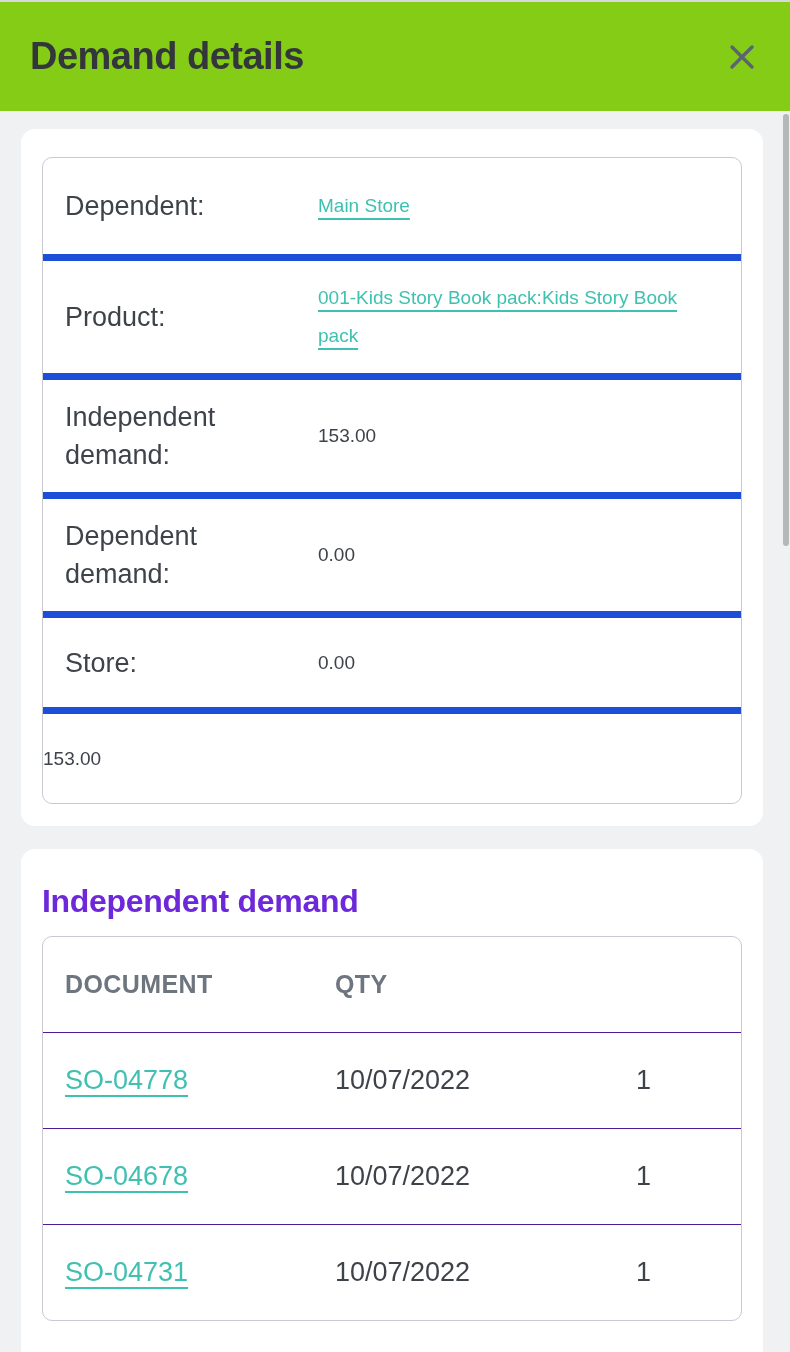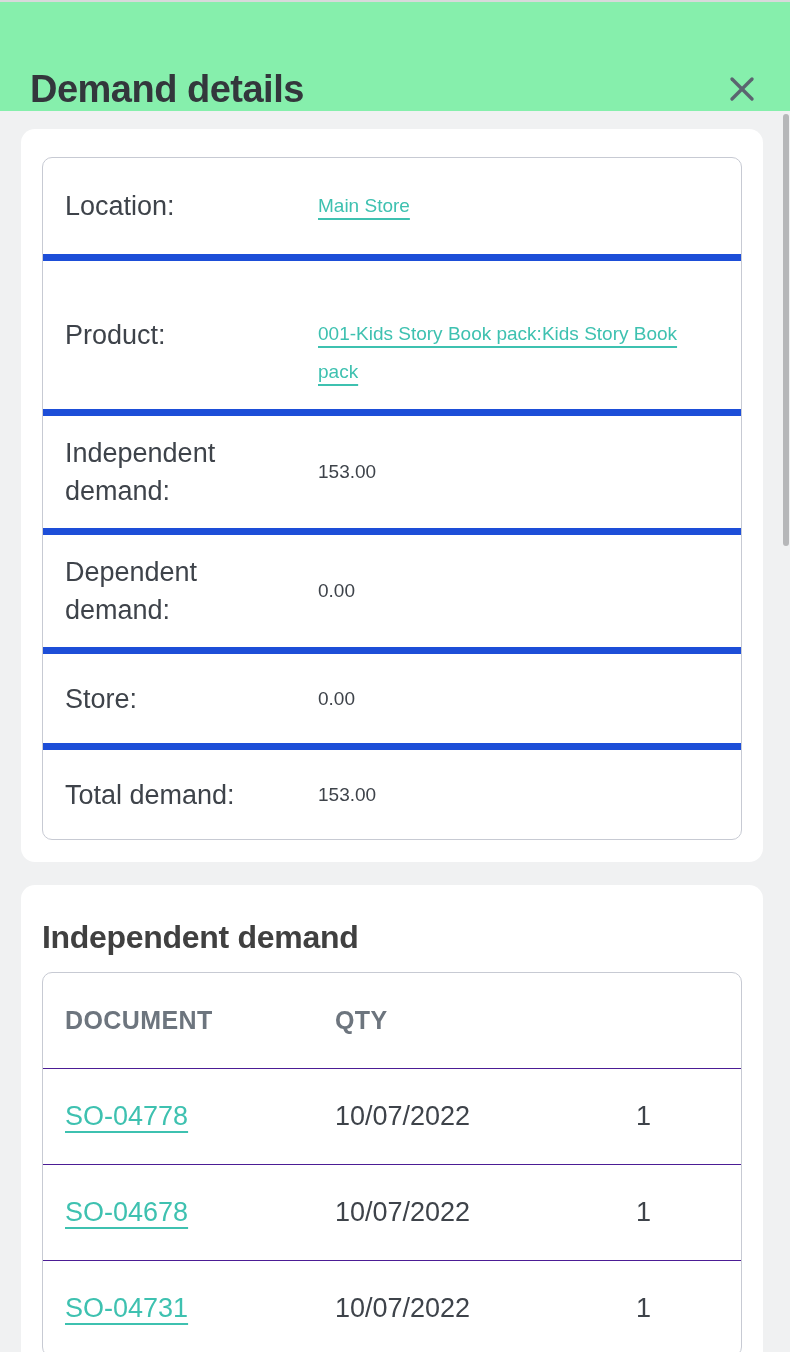--- a/index.html
+++ b/index.html
@@ -7,23 +7,23 @@
   body {
     font-family: "Liberation Sans", sans-serif;
     background: #f0f1f2;
     position: relative;
     border-top: 2px solid #d8d9db;
   }
 
   
   .modal-header {
     height: 109px;
-    background: #86efac;
+    background: #84cc16;
     display: flex;
-    align-items: flex-end;
+    align-items: center;
     justify-content: space-between;
     padding: 0 26px 0 30px;
   }
   .modal-title {
     font-size: 38px;
     font-weight: bold;
     color: #33373c;
     letter-spacing: -0.5px;
   }
   .close-btn {
@@ -75,27 +75,27 @@
     line-height: 38px;
     color: #3e434a;
   }
   a.teal-link {
     color: #3ec1b0;
     text-decoration: underline;
     text-decoration-thickness: 2px;
     text-underline-offset: 6px;
     cursor: pointer;
   }
-  .product-link { display: inline-block; max-width: 410px; margin-top: 36px; }
+  .product-link { display: inline-block; max-width: 410px; }
 
   
   .section-title {
     font-size: 32px;
     font-weight: bold;
-    color: #404040;
+    color: #6d28d9;
     letter-spacing: -0.3px;
     margin-left: 2px;
   }
   .itable {
     width: 700px;
     margin-top: 16px;
     margin-left: 2px;
     border: 1px solid #c7cad3;
     border-radius: 10px;
     overflow: hidden;
@@ -145,21 +145,21 @@
     </svg>
   </button>
 </div>
 
 <div class="scroll-body">
 
   <div class="card card-details">
     <div class="dtable">
 
       <div class="drow">
-        <div class="dlabel">Location:</div>
+        <div class="dlabel">Dependent:</div>
         <div class="dvalue">
           <a class="teal-link">Main Store</a>
         </div>
       </div>
 
       <div class="drow">
         <div class="dlabel">Product:</div>
         <div class="dvalue">
           <a class="teal-link product-link">001-Kids Story Book pack:Kids Story Book pack</a>
         </div>
@@ -174,21 +174,20 @@
         <div class="dlabel">Dependent demand:</div>
         <div class="dvalue">0.00</div>
       </div>
 
       <div class="drow">
         <div class="dlabel">Store:</div>
         <div class="dvalue">0.00</div>
       </div>
 
       <div class="drow">
-        <div class="dlabel">Total demand:</div>
         <div class="dvalue">153.00</div>
       </div>
 
 
     </div>
   </div>
 
   <div class="card card-independent">
     <div class="section-title">Independent demand</div>
 

